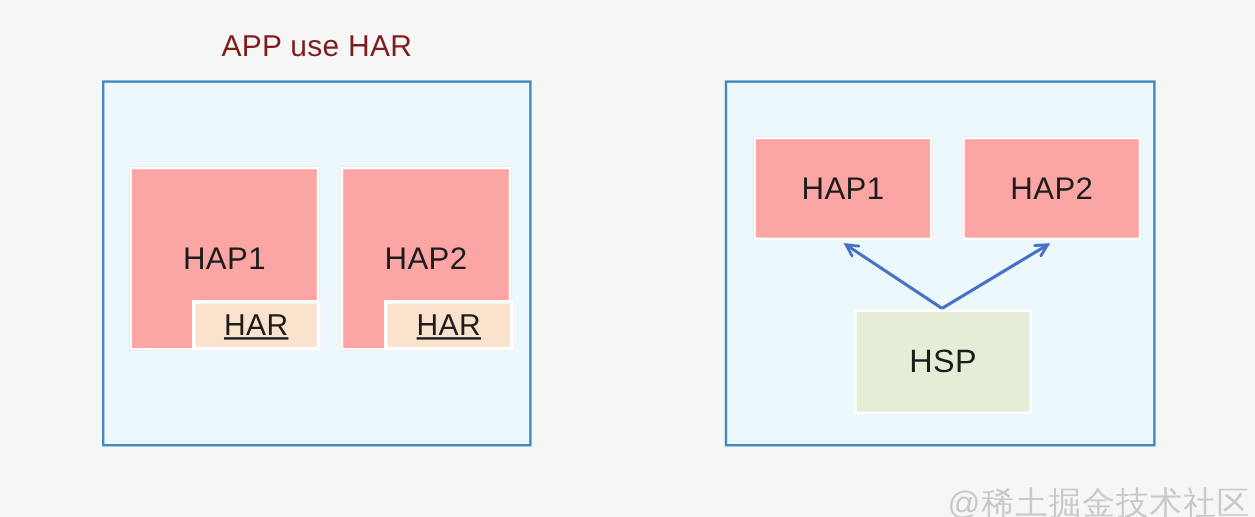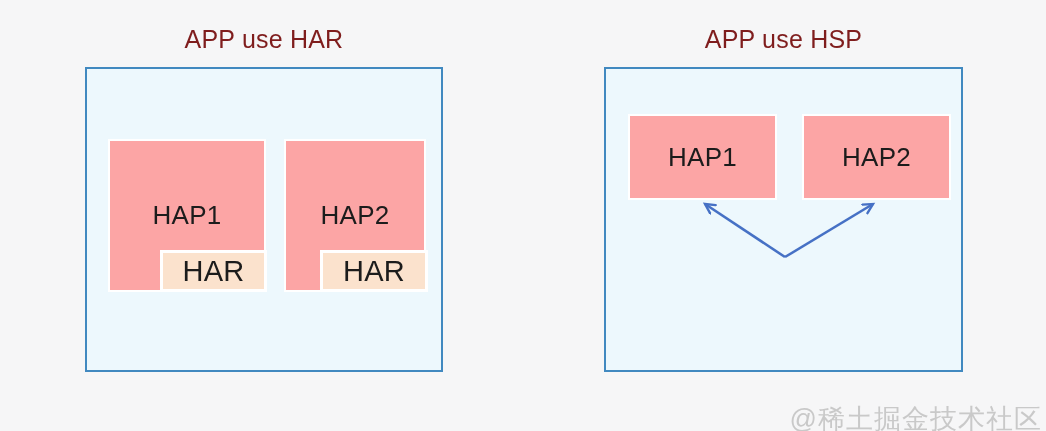--- a/index.html
+++ b/index.html
@@ -56,21 +56,21 @@
   .har-box {
     position: absolute;
     background: #fbe2cd;
     border: 3px solid #ffffff;
     display: flex;
     align-items: center;
     justify-content: center;
   }
   .har1 { left: 160px; top: 250px; width: 107px; height: 42px; }
   .har2 { left: 320px; top: 250px; width: 108px; height: 42px; }
-  .har-box .box-label { font-size: 29px; }
+  .har-box .box-label { font-size: 25px; text-decoration: underline; }
 
   
   .hap1-right { left: 628px; top: 114px; width: 149px; height: 86px; }
   .hap2-right { left: 802px; top: 114px; width: 149px; height: 86px; }
 
   .hsp-box {
     position: absolute;
     left: 712px; top: 258px; width: 148px; height: 87px;
     background: #e4eed6;
     border: 2px solid #ffffff;
@@ -111,31 +111,33 @@
     <span class="box-label">HAP2</span>
   </div>
 
   <div class="har-box har1">
     <span class="box-label">HAR</span>
   </div>
   <div class="har-box har2">
     <span class="box-label">HAR</span>
   </div>
 
-  <div class="panel-title title-right">APP use HSP</div>
 
   <div class="app-box app-right"></div>
 
   <div class="gray-box hap1-right">
     <span class="box-label">HAP1</span>
   </div>
   <div class="gray-box hap2-right">
     <span class="box-label">HAP2</span>
   </div>
 
+  <div class="hsp-box">
+    <span class="box-label">HSP</span>
+  </div>
 
   <svg class="arrows-svg" viewBox="0 0 359 305" xmlns="http://www.w3.org/2000/svg">
     <defs>
       <marker id="ah" markerWidth="14" markerHeight="14" refX="10.5" refY="6" orient="auto" markerUnits="userSpaceOnUse">
         <path d="M1,1 L10.5,6 L1,11" fill="none" stroke="#4671c5" stroke-width="2.4" stroke-linecap="round"></path>
       </marker>
     </defs>
     <line x1="181" y1="190" x2="101" y2="137" stroke="#4671c5" stroke-width="2.6" marker-end="url(#ah)"></line>
     <line x1="181" y1="190" x2="269" y2="137" stroke="#4671c5" stroke-width="2.6" marker-end="url(#ah)"></line>
   </svg>

